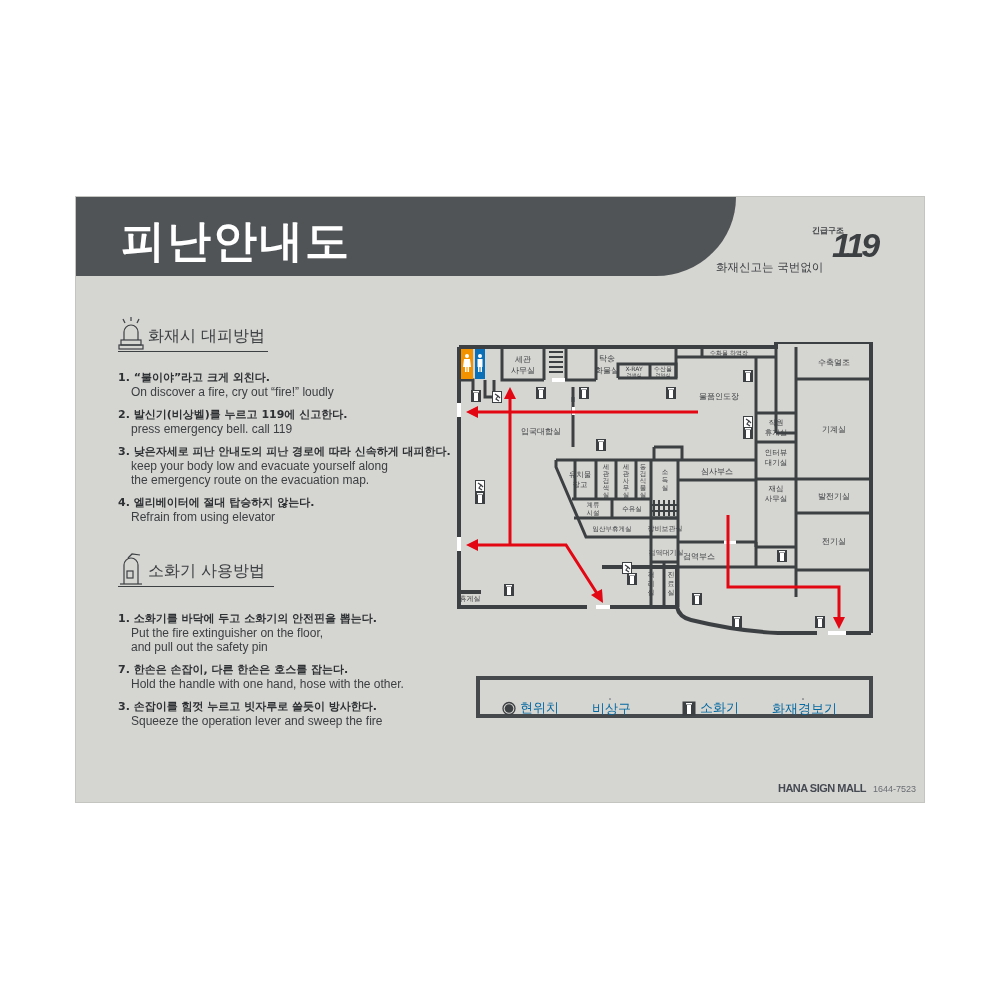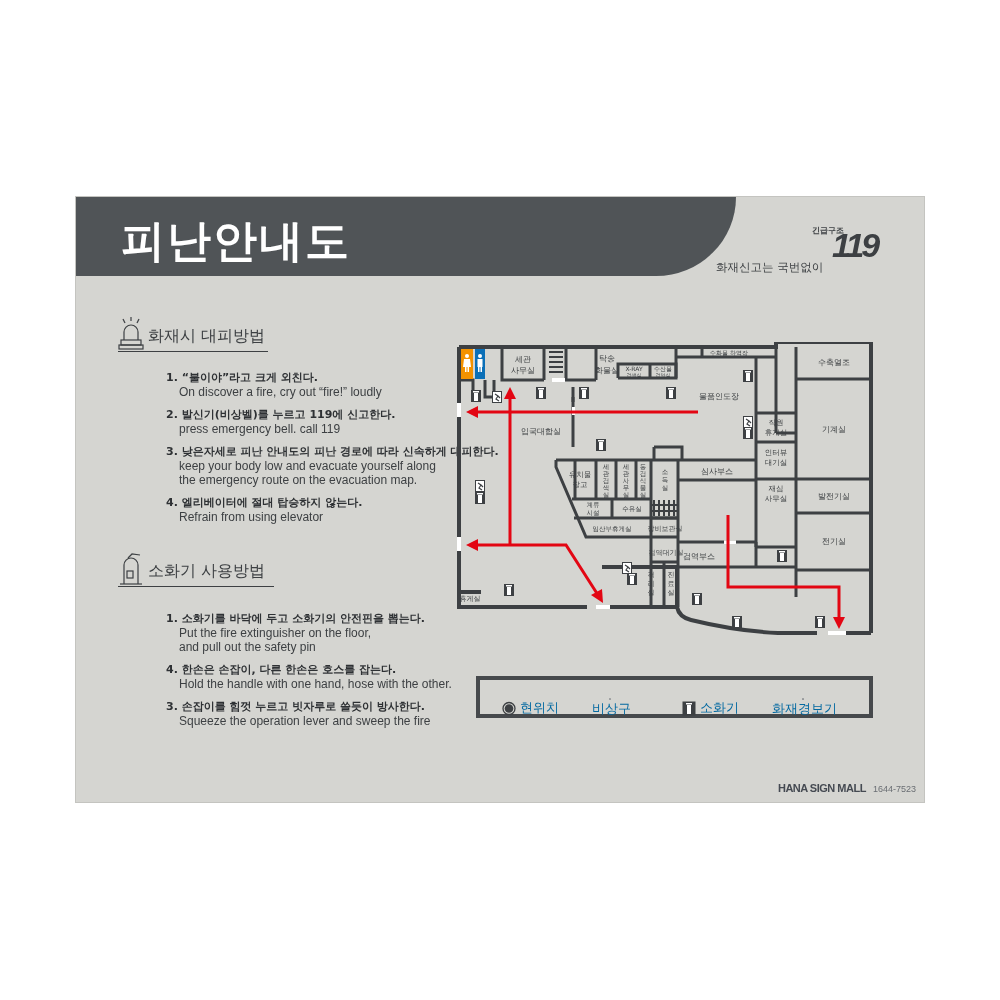--- a/index.html
+++ b/index.html
@@ -8,21 +8,21 @@
   .header-band { position:absolute; left:0; top:0; width:660px; height:79px; background:#505457; border-bottom-right-radius:90px 89px; }
   .title-ko { position:absolute; left:45px; top:18px; font-size:44px; font-weight:bold; color:#ffffff; letter-spacing:2px; line-height:52px; }
   .title-en { position:absolute; left:280px; top:39px; font-family:"Liberation Sans", sans-serif; font-size:25px; color:#ffffff; letter-spacing:-0.5px; line-height:30px; }
   .hotline { position:absolute; right:18px; top:28px; width:190px; height:40px; }
   .hotline-small { position:absolute; left:96px; top:0; font-size:8px; font-weight:bold; color:#3d4043; }
   .hotline-text { position:absolute; left:0; top:19px; font-size:11.5px; font-weight:normal; color:#3d4043;margin-top:16px; }
   .hotline-num { position:absolute; left:116px; top:4px; font-family:"Liberation Sans", sans-serif; font-size:34px; font-weight:bold; font-style:italic; color:#3d4043; letter-spacing:-3px; line-height:32px; }
   .section-head { position:absolute; left:42px; height:36px; border-bottom:1.5px solid #3d4043; }
   .section-head .icon { position:absolute; left:0; bottom:1px; width:26px; height:34px; }
   .section-head .label { position:absolute; left:30px; bottom:4px; font-size:16px; color:#3d4043; white-space:nowrap; }
-  .steps { position:absolute; left:42px; width:340px;margin-left:48px; }
+  .steps { position:absolute; left:42px; width:340px; }
   .step { margin-bottom:8px; }
   .step .ko { font-size:11px; font-weight:bold; color:#2e3134; line-height:15px; white-space:nowrap; }
   .step .en { font-family:"Liberation Sans", sans-serif; font-size:12px; color:#3d4043; line-height:14px; padding-left:13px; white-space:pre-line; }
   .map { position:absolute; left:375px; top:145px; width:440px; height:305px; }
   .legend { position:absolute; left:400px; top:479px; width:397px; height:42px; border:4px solid #46494c; box-sizing:border-box; background:#d5d5d1; }
   .legend-item { position:absolute; top:18px; height:20px; display:flex; align-items:center; font-size:13px; color:#0369a1; }
   .legend-item .lg-icon { width:14px; height:15px; margin-right:4px; display:inline-block; }
   .brand { position:absolute; right:8px; bottom:6px; white-space:nowrap; }
   .brand-name { font-family:"Liberation Sans", sans-serif; font-size:11px; font-weight:bold; color:#454a52; letter-spacing:-0.5px; }
   .brand-phone { font-family:"Liberation Sans", sans-serif; font-size:9px; color:#6a6e73; margin-left:2px; }
@@ -89,21 +89,21 @@
     <span class="label">소화기 사용방법</span>
   </div>
 
   <div class="steps" style="top:414px;">
     <div class="step">
       <div class="ko">1. 소화기를 바닥에 두고 소화기의 안전핀을 뽑는다.</div>
       <div class="en">Put the fire extinguisher on the floor,
 and pull out the safety pin</div>
     </div>
     <div class="step">
-      <div class="ko">4. 한손은 손잡이, 다른 한손은 호스를 잡는다.</div>
+      <div class="ko">7. 한손은 손잡이, 다른 한손은 호스를 잡는다.</div>
       <div class="en">Hold the handle with one hand, hose with the other.</div>
     </div>
     <div class="step">
       <div class="ko">3. 손잡이를 힘껏 누르고 빗자루로 쓸듯이 방사한다.</div>
       <div class="en">Squeeze the operation lever and sweep the fire</div>
     </div>
   </div>
 
   <svg class="map" viewBox="375 145 440 305" width="440" height="305">
     <defs>

